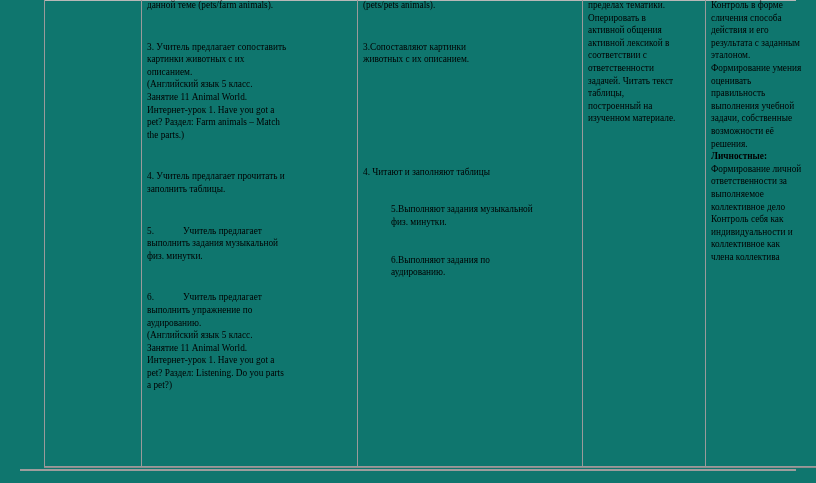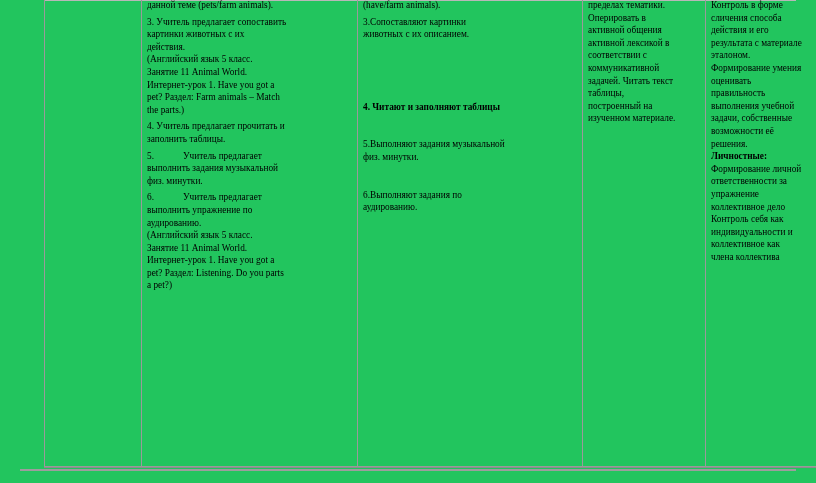--- a/index.html
+++ b/index.html
@@ -11,21 +11,21 @@
     width: 816px;
     height: 483px;
     overflow: hidden;
     font-family: "Liberation Serif", "DejaVu Serif", serif;
     color: #000000;
   }
   #page {
     position: relative;
     width: 816px;
     height: 483px;
-    background: #22c55e;
+    background: #0f766e;
   }
   
   #doc-table {
     position: absolute;
     left: 44px;
     top: -1px;
     width: 752px;
     height: 468px;
     border-collapse: collapse;
     table-layout: fixed;
@@ -48,23 +48,23 @@
   .col-1 { width: 87px; }
   .col-2 { width: 206px; }
   .col-3 { width: 215px; }
   .col-4 { width: 113px; }
   .col-5 { width: 131px; }
 
   .para {
     margin: 0;
     padding: 0;
   }
-  .para.gap-before { margin-top: 4px; }
-  .para.gap-before-lg { margin-top: 25px; }
-  .para.gap-before-xxl { margin-top: 60px; font-weight: bold; }
+  .para.gap-before { margin-top: 29px; }
+  .para.gap-before-lg { margin-top: 25px; margin-left: 28px; }
+  .para.gap-before-xxl { margin-top: 100px; }
   .strong { font-weight: bold; }
   .indent-num {
     display: inline-block;
     min-width: 36px;
   }
   .c5 { line-height: 12.7px; }
   
   #top-rule {
     position: absolute;
     left: 44px;
@@ -96,21 +96,21 @@
       <td class="col-1">
         <p class="para"></p>
       </td>
 
       <td class="col-2">
         <p class="para">данной теме (pets/farm animals).</p>
 
         <p class="para gap-before">
           <span>3. Учитель предлагает сопоставить</span><br>
           <span>картинки животных с их</span><br>
-          <span>действия.</span><br>
+          <span>описанием.</span><br>
           <span>(Английский язык 5 класс.</span><br>
           <span>Занятие 11 Animal World.</span><br>
           <span>Интернет-урок 1. Have you got a</span><br>
           <span>pet? Раздел: Farm animals – Match</span><br>
           <span>the parts.)</span>
         </p>
 
         <p class="para gap-before">
           <span>4. Учитель предлагает прочитать и</span><br>
           <span>заполнить таблицы.</span>
@@ -128,21 +128,21 @@
           <span>аудированию.</span><br>
           <span>(Английский язык 5 класс.</span><br>
           <span>Занятие 11 Animal World.</span><br>
           <span>Интернет-урок 1. Have you got a</span><br>
           <span>pet? Раздел: Listening. Do you parts</span><br>
           <span>a pet?)</span>
         </p>
       </td>
 
       <td class="col-3">
-        <p class="para">(have/farm animals).</p>
+        <p class="para">(pets/pets animals).</p>
 
         <p class="para gap-before">
           <span>3.Сопоставляют картинки</span><br>
           <span>животных с их описанием.</span>
         </p>
 
         <p class="para gap-before-xxl">4. Читают и заполняют таблицы</p>
 
         <p class="para gap-before-lg">
           <span>5.Выполняют задания музыкальной</span><br>
@@ -155,46 +155,46 @@
         </p>
       </td>
 
       <td class="col-4">
         <p class="para">
           <span>пределах тематики.</span><br>
           <span>Оперировать в</span><br>
           <span>активной общения</span><br>
           <span>активной лексикой в</span><br>
           <span>соответствии с</span><br>
-          <span>коммуникативной</span><br>
+          <span>ответственности</span><br>
           <span>задачей. Читать текст</span><br>
           <span>таблицы,</span><br>
           <span>построенный на</span><br>
           <span>изученном материале.</span>
         </p>
       </td>
 
       <td class="col-5 c5">
         <p class="para">
           <span>Контроль в форме</span><br>
           <span>сличения  способа</span><br>
           <span>действия и его</span><br>
-          <span>результата с материале</span><br>
+          <span>результата с заданным</span><br>
           <span>эталоном.</span><br>
           <span>Формирование умения</span><br>
           <span>оценивать</span><br>
           <span>правильность</span><br>
           <span>выполнения учебной</span><br>
           <span>задачи, собственные</span><br>
           <span>возможности её</span><br>
           <span>решения.</span><br>
           <span class="strong">Личностные:</span><br>
           <span>Формирование личной</span><br>
           <span>ответственности за</span><br>
-          <span>упражнение</span><br>
+          <span>выполняемое</span><br>
           <span>коллективное дело</span><br>
           <span>Контроль себя как</span><br>
           <span>индивидуальности и</span><br>
           <span>коллективное как</span><br>
           <span>члена коллектива</span>
         </p>
       </td>
 
     </tr>
   </tbody>

